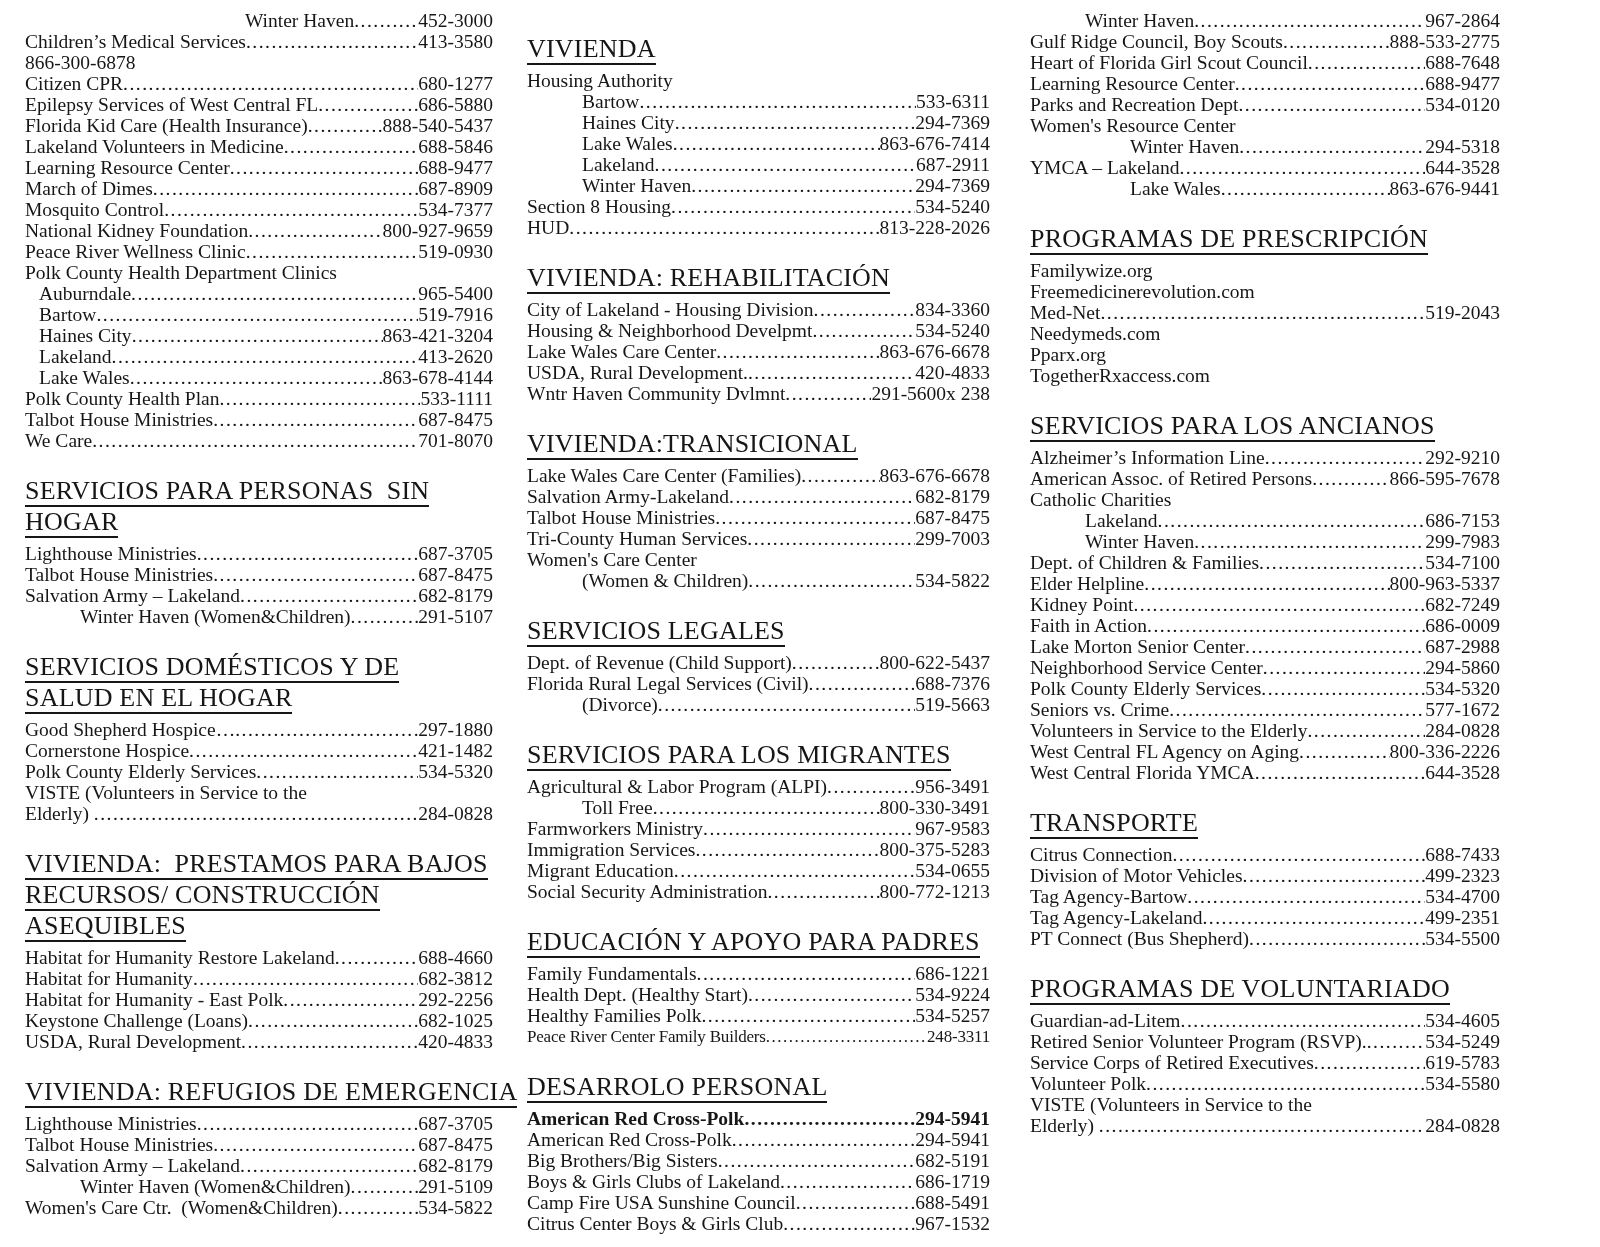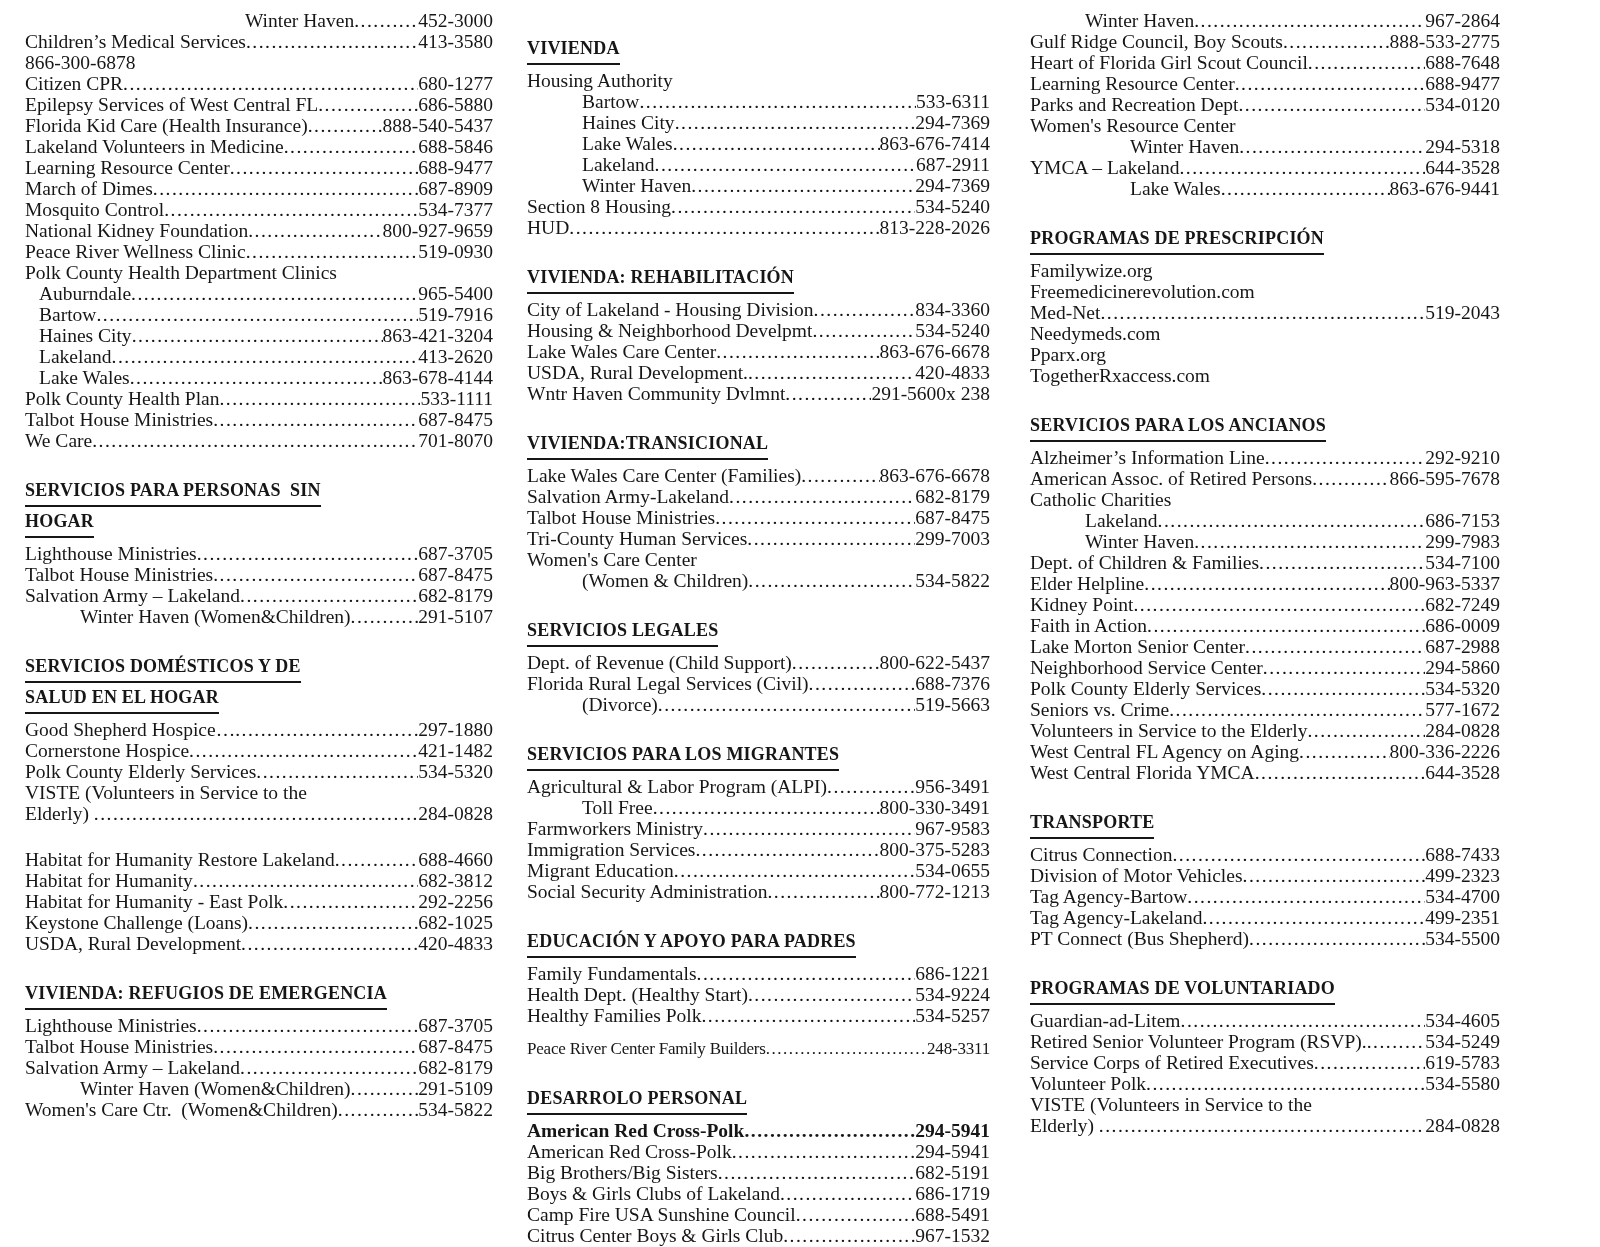--- a/index.html
+++ b/index.html
@@ -6,32 +6,32 @@
   body{width:1600px;height:1247px;overflow:hidden;color:#161616;
        font-family:"Liberation Serif","DejaVu Serif",serif;}
   #directory{display:flex;align-items:flex-start;padding:10px 0 0 25px;box-sizing:border-box;}
   .column{flex:0 0 auto;}
   .col-1{width:468px;}
   .col-2{width:463px;margin-left:34px;padding-top:24px;}
   .col-3{width:470px;margin-left:40px;}
   .section{margin-top:25px;}
   .column .section:first-child{margin-top:0;}
   .heading{margin-bottom:5px;}
-  .hline{display:table;font-weight:bold;font-size:18px;line-height:29px;
+  .hline{display:table;font-weight:normal;font-size:26px;line-height:29px;
          border-bottom:2.5px solid #161616;letter-spacing:.2px;white-space:pre;}
   .entry{display:flex;align-items:baseline;font-size:19.5px;line-height:21px;}
   .name{white-space:pre;flex:0 1 auto;}
   .leader{flex:1 1 auto;min-width:0;overflow:hidden;white-space:nowrap;letter-spacing:1.5px;}
   .num{white-space:pre;flex:0 0 auto;}
   .ind1{padding-left:14px;}
   .ind2{padding-left:55px;}
   .ind3{padding-left:100px;}
   .ind4{padding-left:220px;}
   .bold{font-weight:bold;}
-  .small{font-size:17px;letter-spacing:-.2px;margin-top:12px;}
+  .small{font-size:17px;letter-spacing:-.2px;}
   .num-only{justify-content:flex-start;}
 </style>
 </head>
 <body>
 
 <div id="directory">
     <div class="column col-1">
       <div class="section">
         <div class="entry ind4">
           <span class="name">Winter Haven</span>
@@ -184,20 +184,25 @@
         <div class="entry">
           <span class="name">VISTE (Volunteers in Service to the</span>
         </div>
         <div class="entry">
           <span class="name">Elderly) </span>
           <span class="leader">..........................................................................................................................................................................</span>
           <span class="num">284-0828</span>
         </div>
       </div>
       <div class="section">
+        <div class="heading">
+          <div class="hline">VIVIENDA:  PRESTAMOS PARA BAJOS</div>
+          <div class="hline">RECURSOS/ CONSTRUCCIÓN</div>
+          <div class="hline">ASEQUIBLES</div>
+        </div>
         <div class="entry">
           <span class="name">Habitat for Humanity Restore Lakeland</span>
           <span class="leader">..........................................................................................................................................................................</span>
           <span class="num">688-4660</span>
         </div>
         <div class="entry">
           <span class="name">Habitat for Humanity</span>
           <span class="leader">..........................................................................................................................................................................</span>
           <span class="num">682-3812</span>
         </div>

